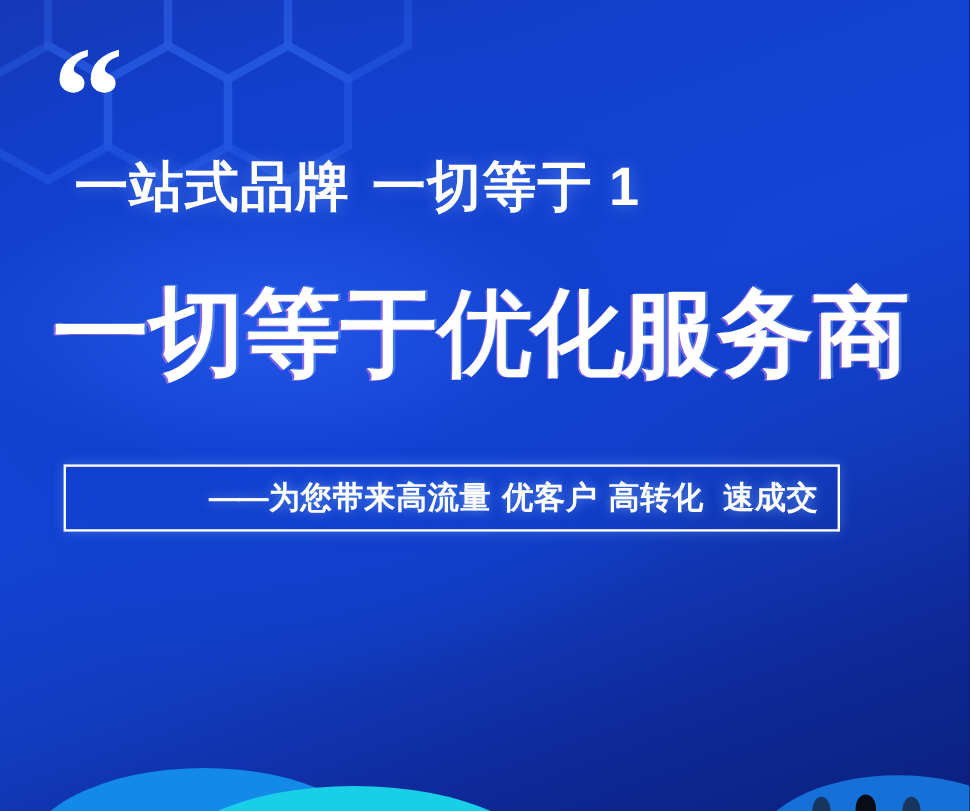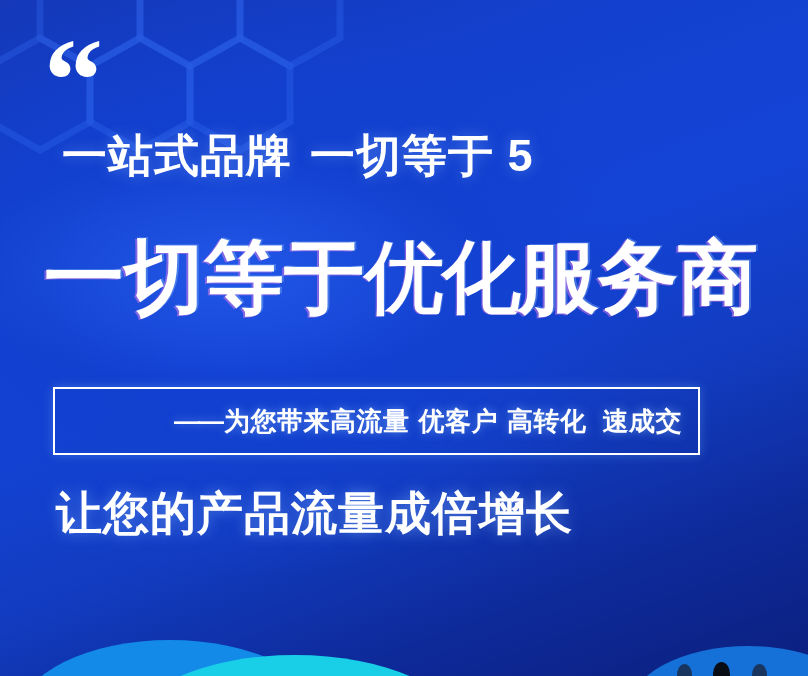--- a/index.html
+++ b/index.html
@@ -125,21 +125,21 @@
     font-weight: 400;
     letter-spacing: -3px;
     -webkit-text-stroke: 1.5px #ffffff;
   }
 
   .tagline-box {
     position: absolute;
     left: 53px;
     top: 387px;
     width: 647px;
-    height: 68px;
+    height: 56px;
     border: 2px solid #ffffff;
     box-sizing: border-box;
     box-shadow: 0 0 10px rgba(120,180,255,0.35);
   }
   .tagline-inner {
     position: absolute;
     right: 16px;
     top: 50%;
     transform: translateY(-50%);
     color: #ffffff;
@@ -193,29 +193,28 @@
   <div class="blob blob-right"></div>
   <div class="dot dot-a"></div>
   <div class="dot dot-b"></div>
   <div class="dot dot-c"></div>
 
   <div class="content">
 
     <div class="quote-mark">“</div>
 
     <div class="line-kicker">
-      <span>一站式品牌</span><span class="gap"></span><span>一切等于 5</span>
+      <span>一站式品牌</span><span class="gap"></span><span>一切等于 1</span>
     </div>
 
     <div class="headline">
       <span>一切等于</span><span class="hl-em">优化</span><span>服务商</span>
     </div>
 
     <div class="tagline-box">
       <div class="tagline-inner">
         <span class="dash">——</span><span>为您带来高流量</span><span class="sp"></span><span>优客户</span><span class="sp"></span><span>高转化</span><span class="sp-wide"></span><span>速成交</span>
       </div>
     </div>
 
-    <div class="closer">让您的产品流量成倍增长</div>
 
   </div>
 </div>
 
 </body></html>

